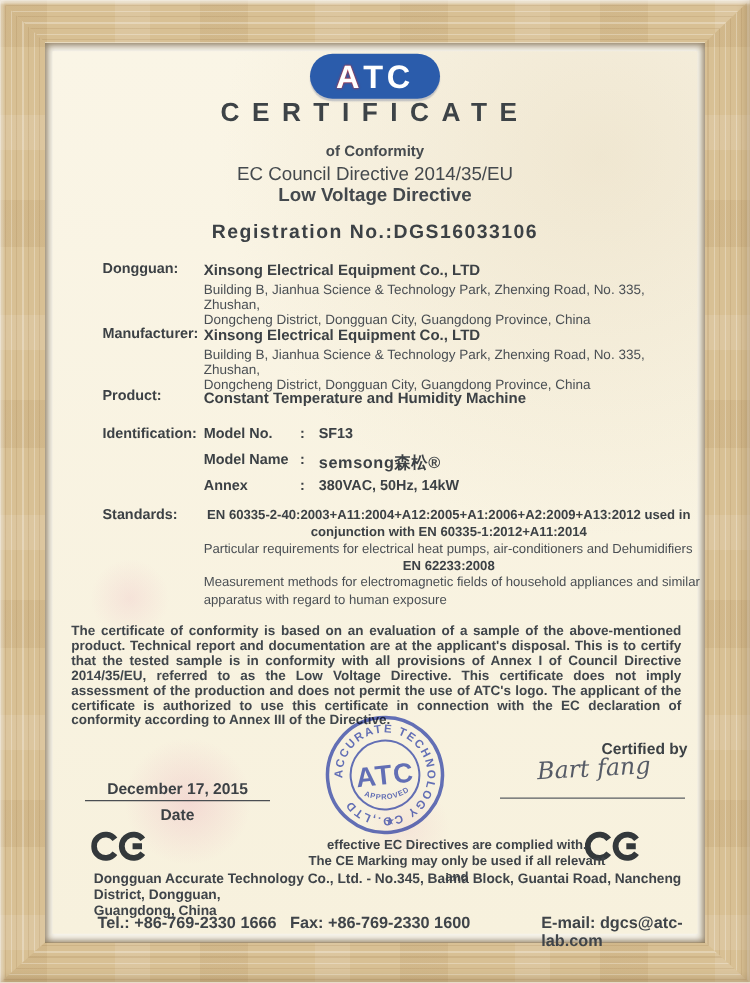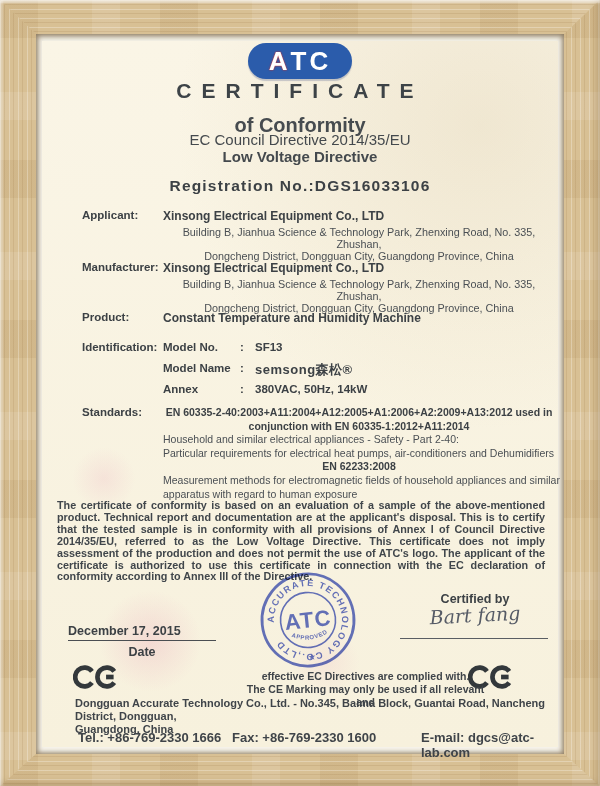--- a/index.html
+++ b/index.html
@@ -38,57 +38,57 @@
   .abs{position:absolute;}
   .ctr{left:0;width:100%;text-align:center;}
   .b{font-weight:bold;}
   
   .atc-pill{left:50%;transform:translateX(-50%);top:2px;width:104px;height:36px;border-radius:19px;
       background:#2b5cab;box-shadow:0 2px 1px rgba(40,60,120,.25);
       display:flex;align-items:center;justify-content:center;z-index:4;}
   .atc-pill span{color:#fff;font-weight:bold;font-size:26px;letter-spacing:3px;line-height:1;}
   .atc-pill .red-a{text-shadow:0 0 2px #cc3333,0 0 1px #cc3333;}
   .cert-title{top:38px;font-size:21px;font-weight:bold;letter-spacing:10px;color:#3d4347;}
-  .of-conf{top:73px;font-size:20px;font-weight:bold;color:#464b4f;}
+  .of-conf{top:73px;font-size:12px;font-weight:bold;color:#464b4f;}
   .dir1{top:90px;font-size:15px;font-weight:normal;color:#44494d;}
   .dir2{top:107px;font-size:15px;font-weight:bold;color:#44494d;}
   .regno{top:136px;font-size:15.5px;font-weight:bold;letter-spacing:1.2px;color:#3c4145;}
   
   .lbl{left:40px;font-size:11.5px;font-weight:bold;color:#3c4145;}
   .cnt{left:121px;width:392px;color:#44494e;}
   .coname{font-size:12px;font-weight:bold;color:#3c4145;}
-  .addr{font-size:10.8px;line-height:12px;margin-top:3px;color:#4a4f54;text-align:center;}
+  .addr{font-size:10.8px;line-height:12px;margin-top:3px;color:#4a4f54;}
   .id-lbl{left:121px;font-size:11.5px;font-weight:bold;color:#3c4145;}
   .id-sep{left:198px;font-size:11.5px;font-weight:bold;color:#3c4145;}
   .id-val{left:213px;font-size:11.5px;font-weight:bold;color:#3c4145;}
   .trade-val{font-size:13px;letter-spacing:.5px;}
   .std-line{font-size:10.5px;line-height:13.6px;white-space:nowrap;color:#4a4f54;}
   .std-line.b{color:#3c4145;text-align:center;}
   .decl{left:15px;top:459px;width:488px;font-size:10.8px;line-height:11.9px;
         font-weight:bold;text-align:justify;color:#40464b;}
   
   .stamp{left:216px;top:529px;width:100px;height:100px;z-index:5;opacity:.82;
          transform:rotate(-6deg);mix-blend-mode:multiply;}
   
-  .certby{left:358px;top:551px;width:150px;text-align:center;font-size:12.5px;font-weight:bold;color:#3c4145;}
+  .certby{left:358px;top:551px;width:150px;text-align:right;font-size:12.5px;font-weight:bold;color:#3c4145;}
   .sig{left:358px;top:563px;width:150px;text-align:center;
        font-family:"DejaVu Serif",serif;font-style:italic;font-size:19px;color:#565b66;
        transform:rotate(-3deg);}
   .sig-line{left:358px;top:597px;width:148px;border-top:1.5px solid #5a5e63;}
-  .date-val{left:26px;top:583px;width:148px;font-size:12.5px;font-weight:bold;color:#3c4145;}
+  .date-val{left:26px;top:583px;width:148px;text-align:center;font-size:12.5px;font-weight:bold;color:#3c4145;}
   .date-line{left:26px;top:599px;width:148px;border-top:1.5px solid #4a4e52;}
   .date-lbl{left:26px;top:604px;width:148px;text-align:center;font-size:12.5px;font-weight:bold;color:#3c4145;}
   
   .ce{position:absolute;top:619px;width:46px;height:34px;}
   .ce-left{left:31px;} .ce-right{left:426px;}
   .ce-note{left:196px;top:629px;width:255px;text-align:center;font-size:10.5px;
            line-height:13px;font-weight:bold;color:#3f4449;}
   .foot-addr{left:33px;top:656px;width:478px;font-size:11px;line-height:13px;font-weight:bold;color:#3f4449;}
   .contacts{top:689px;font-size:13px;font-weight:bold;color:#3f4449;}
-  .tel{left:36px;} .fax{left:190px;} .email{left:331px;padding-left:48px;}
+  .tel{left:36px;} .fax{left:190px;} .email{left:343px;padding-left:48px;}
 </style>
 </head>
 <body>
 
 <div class="page">
   <div class="wood h wood-top"></div>
   <div class="wood h wood-bottom"></div>
   <div class="wood v wood-left"></div>
   <div class="wood v wood-right"></div>
   <div class="mat"></div>
@@ -99,21 +99,21 @@
       <span class="red-a">A</span>
       <span>T</span>
       <span>C</span>
     </div>
     <div class="abs ctr cert-title">CERTIFICATE</div>
     <div class="abs ctr of-conf">of Conformity</div>
     <div class="abs ctr dir1">EC Council Directive 2014/35/EU</div>
     <div class="abs ctr dir2">Low Voltage Directive</div>
     <div class="abs ctr regno">Registration No.:DGS16033106</div>
 
-    <div class="abs lbl" style="top:168px">Applicant:</div>
+    <div class="abs lbl" style="top:168px">Dongguan:</div>
     <div class="abs cnt" style="top:168px">
       <div class="coname">Xinsong Electrical Equipment Co., LTD</div>
       <div class="addr">
         <div>Building B, Jianhua Science &amp; Technology Park, Zhenxing Road, No. 335, Zhushan,</div>
         <div>Dongcheng District, Dongguan City, Guangdong Province, China</div>
       </div>
     </div>
 
     <div class="abs lbl" style="top:220px">Manufacturer:</div>
     <div class="abs cnt" style="top:220px">
@@ -135,21 +135,20 @@
     <div class="abs id-sep" style="top:321px">:</div>
     <div class="abs id-val trade-val" style="top:320px">semsong森松®</div>
     <div class="abs id-lbl" style="top:342px">Annex</div>
     <div class="abs id-sep" style="top:342px">:</div>
     <div class="abs id-val" style="top:342px">380VAC, 50Hz, 14kW</div>
 
     <div class="abs lbl" style="top:365px">Standards:</div>
     <div class="abs cnt" style="top:365px">
       <div class="std-line b">EN 60335-2-40:2003+A11:2004+A12:2005+A1:2006+A2:2009+A13:2012 used in</div>
       <div class="std-line b">conjunction with EN 60335-1:2012+A11:2014</div>
-      <div class="std-line">Household and similar electrical appliances - Safety - Part 2-40:</div>
       <div class="std-line">Particular requirements for electrical heat pumps, air-conditioners and Dehumidifiers</div>
       <div class="std-line b">EN 62233:2008</div>
       <div class="std-line">Measurement methods for electromagnetic fields of household appliances and similar</div>
       <div class="std-line">apparatus with regard to human exposure</div>
     </div>
 
     <div class="abs decl">The certificate of conformity is based on an evaluation of a sample of the above-mentioned product. Technical report and documentation are at the applicant's disposal. This is to certify that the tested sample is in conformity with all provisions of Annex I of Council Directive 2014/35/EU, referred to as the Low Voltage Directive. This certificate does not imply assessment of the production and does not permit the use of ATC's logo. The applicant of the certificate is authorized to use this certificate in connection with the EC declaration of conformity according to Annex III of the Directive.</div>
 
     <svg class="abs stamp" viewBox="0 0 100 100">
       <defs>

